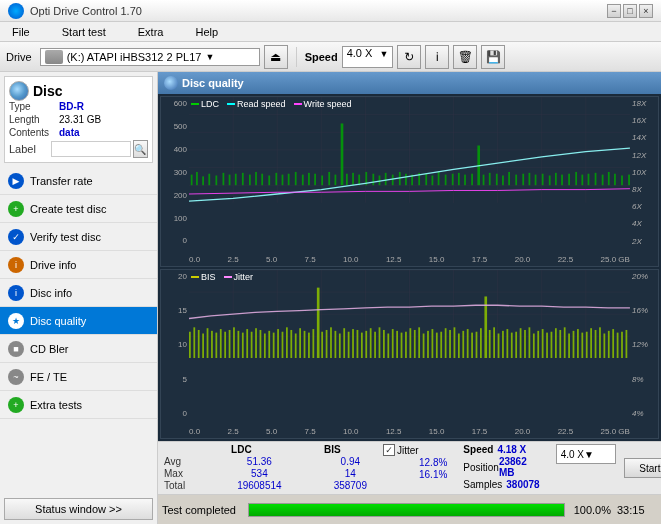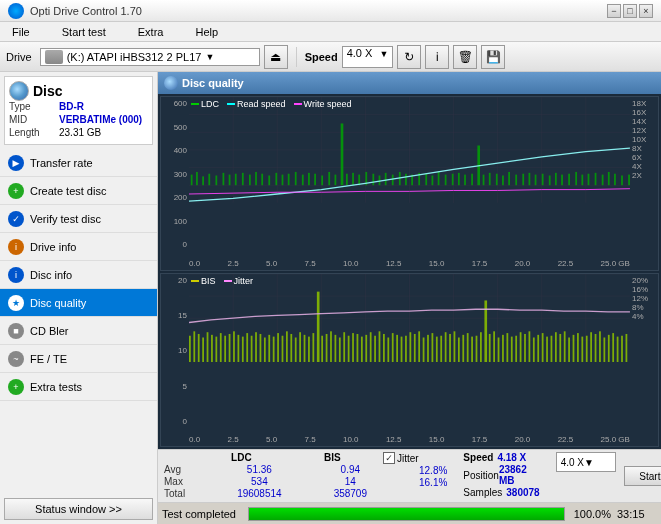--- a/index.html
+++ b/index.html
@@ -271,25 +271,26 @@
       color: #aaa;
     }
     .y-axis-right {
       position: absolute;
       right: 0;
       top: 0;
       bottom: 18px;
       width: 28px;
       display: flex;
       flex-direction: column;
-      justify-content: flex-start;
+      justify-content: space-between;
       align-items: flex-start;
       padding: 2px 0 2px 2px;
       font-size: 8px;
       color: #aaa;
+      font-style: italic;
     }
     .x-axis {
       position: absolute;
       bottom: 2px;
       left: 28px;
       right: 28px;
       display: flex;
       justify-content: space-between;
       font-size: 8px;
       color: #aaa;
@@ -340,21 +341,21 @@
       font-size: 10px;
       height: 20px;
       display: flex; align-items: center; justify-content: center;
       min-width: 68px;
     }
 
     
     .progress-area {
       background: #d4d0c8;
       border-top: 1px solid #ccc;
-      height: 22px;
+      height: 30px;
       display: flex;
       align-items: center;
       padding: 0 4px;
       gap: 6px;
     }
     .status-text { font-size: 11px; color: #000; min-width: 80px; }
     .progress-bar-container {
       flex: 1;
       height: 14px;
       background: white;
@@ -419,26 +420,31 @@
     <div class="disc-info-box">
       <div class="disc-header">
         <div class="disc-icon"></div>
         <span>Disc</span>
       </div>
       <div class="disc-row">
         <span class="disc-key">Type</span>
         <span class="disc-val">BD-R</span>
       </div>
       <div class="disc-row">
-        <span class="disc-key">MID</span>
-        <span class="disc-val">VERBATIMe (000)</span>
-      </div>
-      <div class="disc-row">
         <span class="disc-key">Length</span>
         <span class="disc-val-black">23.31 GB</span>
+      </div>
+      <div class="disc-row">
+        <span class="disc-key">Contents</span>
+        <span class="disc-val">data</span>
+      </div>
+      <div class="label-row">
+        <span class="disc-key">Label</span>
+        <input class="label-input" type="text" style="">
+        <div class="label-btn">🔍</div>
       </div>
     </div>
 
     <div class="nav-item">
       <div class="nav-icon nav-icon-blue">▶</div>
       <span>Transfer rate</span>
     </div>
     <div class="nav-item">
       <div class="nav-icon nav-icon-green">+</div>
       <span>Create test disc</span>

